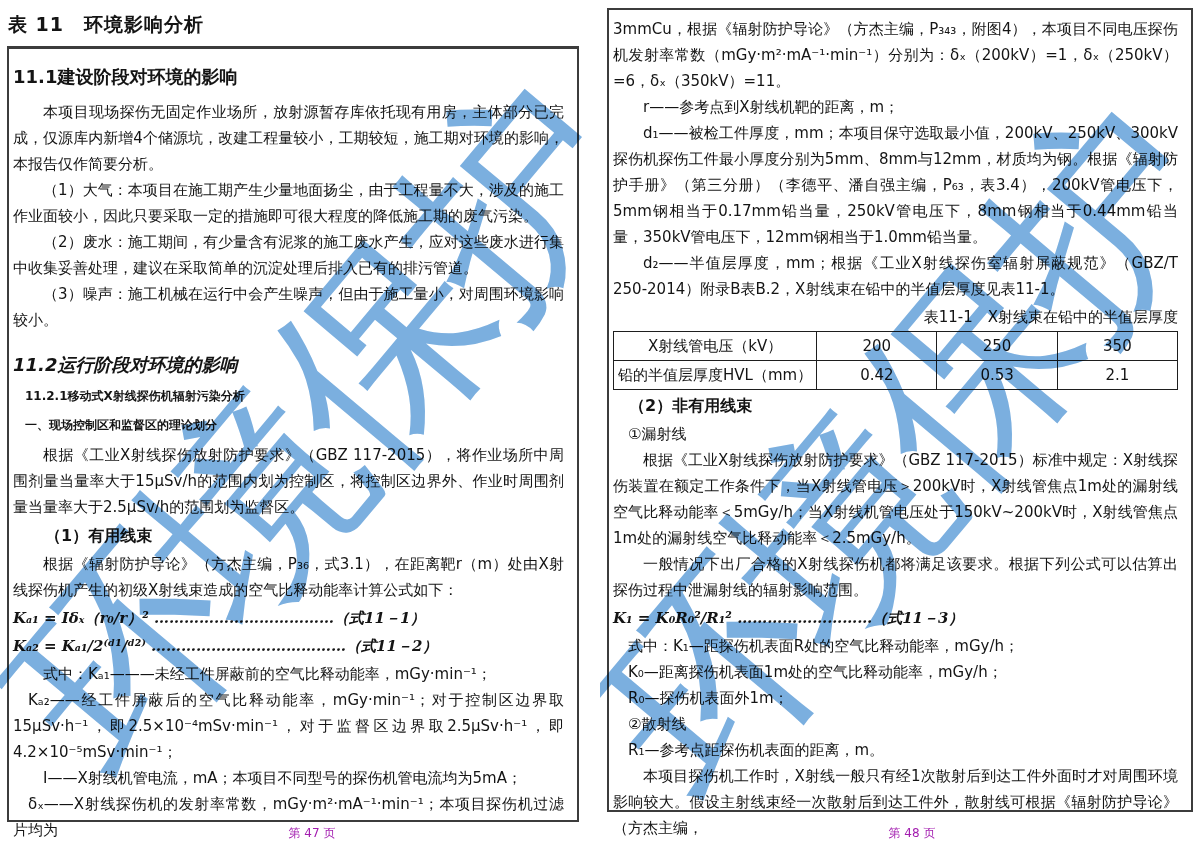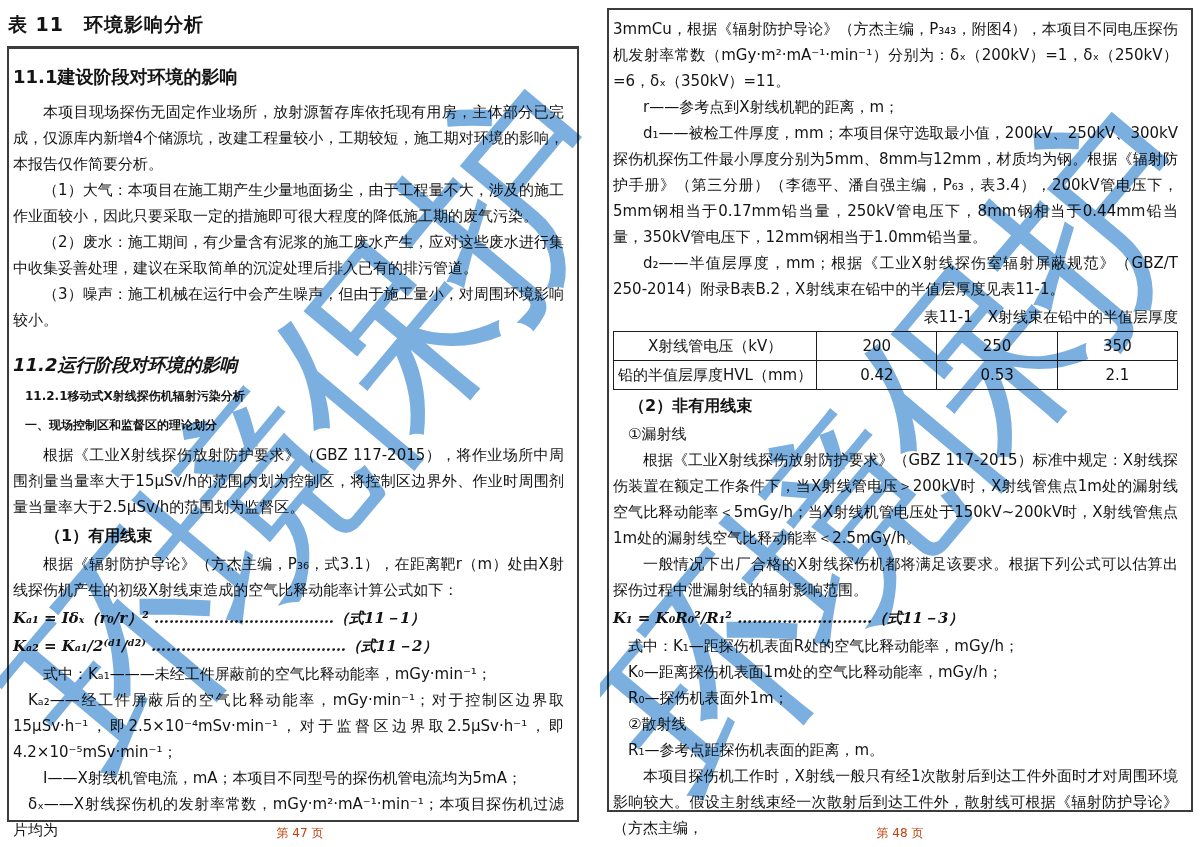--- a/index.html
+++ b/index.html
@@ -56,22 +56,22 @@
   table.hvl { width:100%; border-collapse:collapse; margin:1px 0 3px; }
   table.hvl td {
     border:1px solid #1e1e1e;
     font-size:15px; height:29px;
     text-align:center; vertical-align:middle;
   }
   table.hvl td.c0 { width:36%; }
   table.hvl td.c1, table.hvl td.c2, table.hvl td.c3 { width:21.3%; }
 
   .footer {
-    position:absolute; bottom:5px; left:0; width:100%;
-    text-align:center; font-size:12px; color:#c2410c;
+    position:absolute; bottom:5px; left:12px; width:100%;
+    text-align:center; font-size:12px; color:#a21caf;
   }
 
   .wm {
     position:absolute;
     white-space:nowrap;
     font-size:212px; line-height:1;
     letter-spacing:-12px;
     color:#6CA6DC;
     opacity:0.9;
     mix-blend-mode:multiply;

